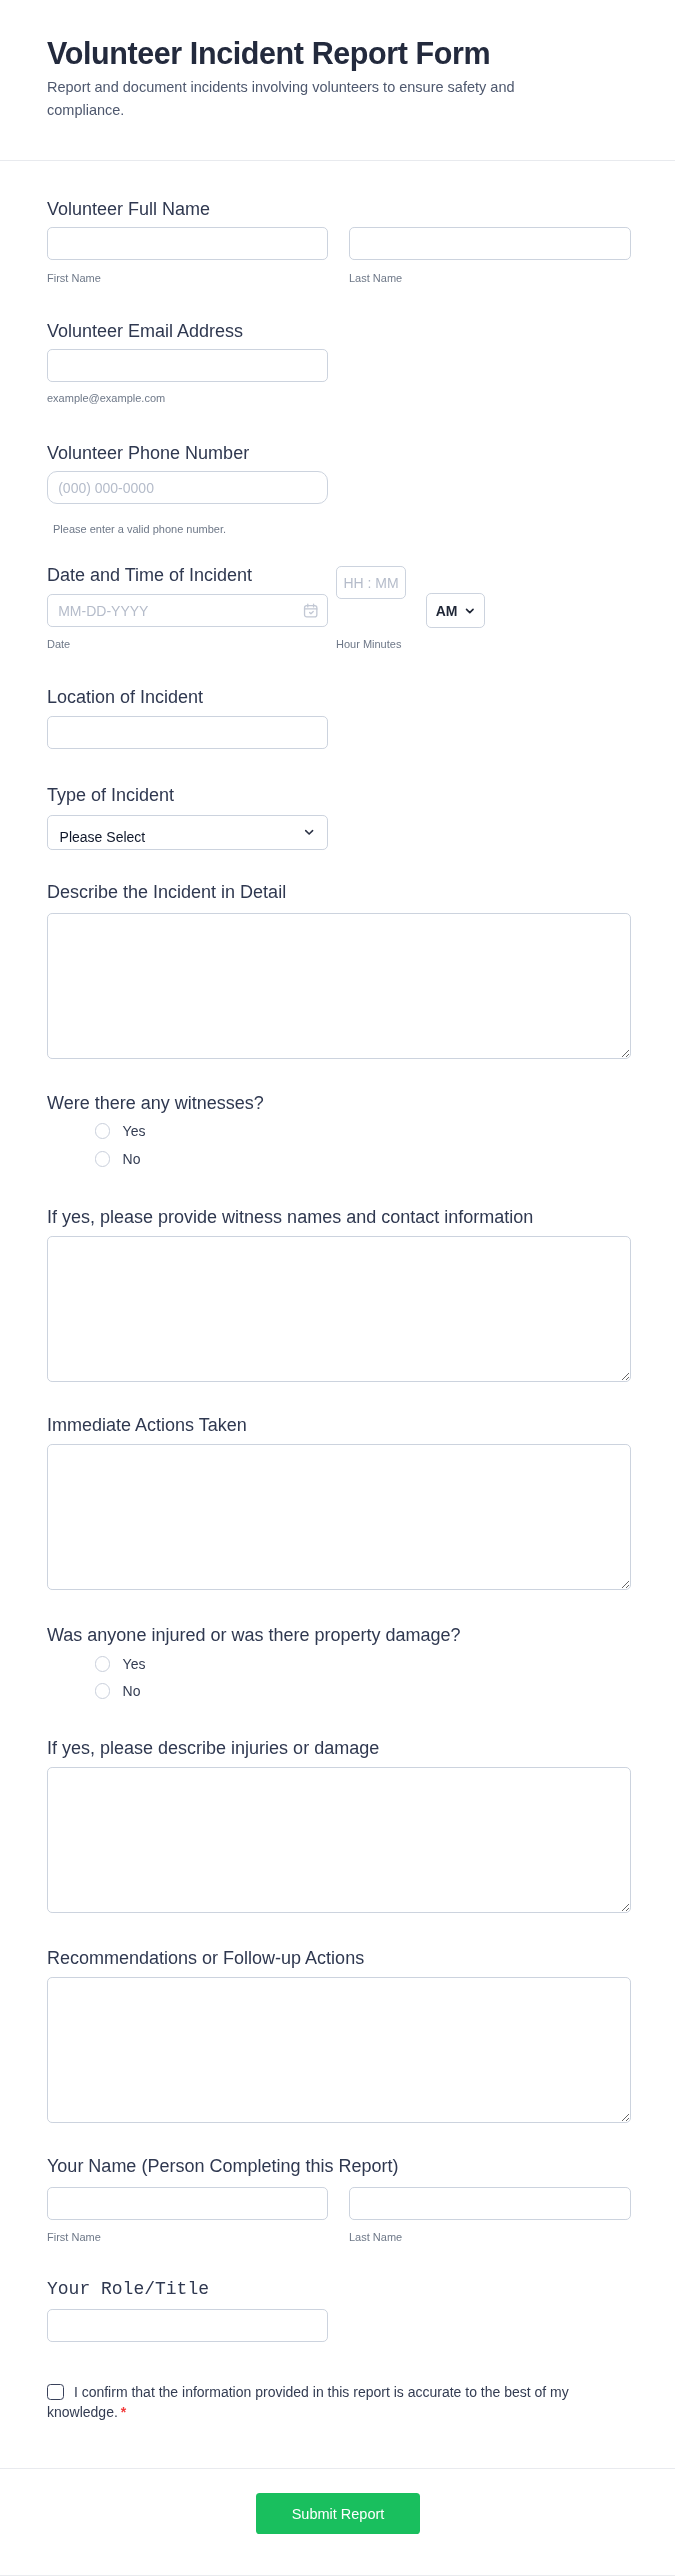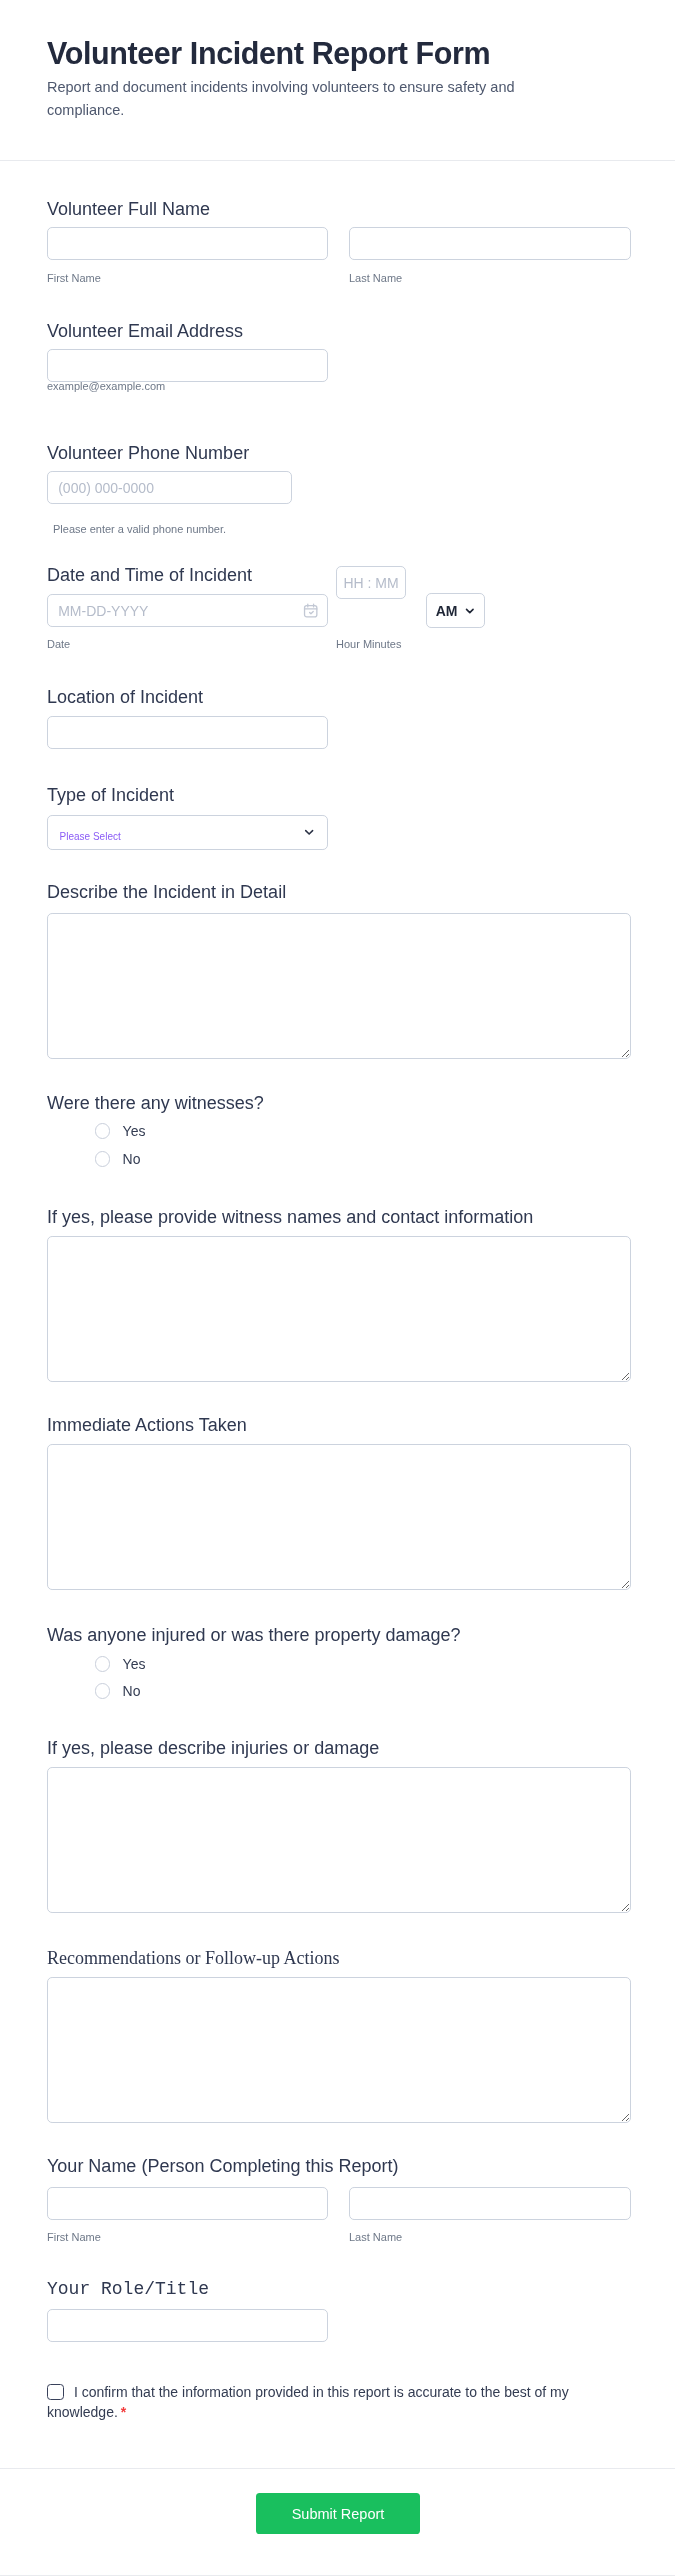--- a/index.html
+++ b/index.html
@@ -26,21 +26,21 @@
   .center-ph { text-align:center; padding:0 4.4px; }
   .tarea {
     position:absolute; width:584px; height:146px; border:0.7px solid #ccd3de; border-radius:5.1px;
     background:#fff; font-family:"Liberation Sans", sans-serif; font-size:14px; color:#2f3850;
     padding:7.3px 10.2px; outline:none; resize:both;
   }
   .selectbox {
     position:absolute; height:35px; border:0.7px solid #ccd3de; border-radius:5.1px; background:#fff;
     display:flex; align-items:center; padding:0 11.6px; cursor:pointer;
   }
-  .selectbox .ph { font-size:10px; color:#8b5cf6;margin-top:8px; }
+  .selectbox .ph { font-size:14px; color:#0f172a;margin-top:8px; }
   .selectbox .val { font-size:14px; font-weight:600; color:#1f2636; }
   .selectbox .chev { margin-left:auto; display:flex; align-items:center; }
   .cal-icon { position:absolute; display:flex; align-items:center; }
   .radio-row { position:absolute; display:flex; align-items:center; cursor:pointer;padding-left:48px; }
   .radio-dot {
     appearance:none; -webkit-appearance:none; width:15.3px; height:15.3px; border:1.5px solid #c9cfdb;
     border-radius:50%; background:#fff; margin:0 12.3px 0 0; flex:0 0 auto;
   }
   .radio-text { font-size:14px; color:#333c52; }
   .check-row { position:absolute; left:47px; width:530px; font-size:14px; line-height:19.6px;
@@ -67,24 +67,24 @@
   <div class="divider" style="top:160px;"></div>
 
   <div class="qlabel" style="left:47px; top:201px;">Volunteer Full Name</div>
   <input class="tinput" style="left: 47px; top: 227px; width: 281px;" value="">
   <input class="tinput" style="left: 349px; top: 227px; width: 282px;" value="">
   <div class="sublabel" style="left:47px; top:272px;">First Name</div>
   <div class="sublabel" style="left:349px; top:272px;">Last Name</div>
 
   <div class="qlabel" style="left:47px; top:323px;">Volunteer Email Address</div>
   <input class="tinput" style="left: 47px; top: 349px; width: 281px;" value="">
-  <div class="helper" style="left:47px; top:380px;">example@example.com</div>
+  <div class="helper" style="left:47px; top:392px;">example@example.com</div>
 
   <div class="qlabel" style="left:47px; top:445px;">Volunteer Phone Number</div>
-  <input class="tinput" style="left: 47px; top: 471px; width: 245px;" placeholder="(000) 000-0000">
+  <input class="tinput" style="left: 47px; top: 471px; width: 281px; border-radius: 10px;" placeholder="(000) 000-0000">
   <div class="helper" style="left:47px; top:523px;padding-left:6px;">Please enter a valid phone number.</div>
 
   <div class="qlabel" style="left:47px; top:567px;">Date and Time of Incident</div>
   <input class="tinput" style="left: 47px; top: 594px; width: 281px; padding-right: 32px;" placeholder="MM-DD-YYYY">
   <span class="cal-icon" style="left:302px; top:602px;">
     <svg width="17.4" height="17.4" viewBox="0 0 24 24" fill="none" stroke="#c2c8d4" stroke-width="1.8" stroke-linecap="round" stroke-linejoin="round">
       <rect x="3.5" y="5" width="17" height="15.5" rx="3"></rect>
       <line x1="8" y1="2.8" x2="8" y2="6.8"></line>
       <line x1="16" y1="2.8" x2="16" y2="6.8"></line>
       <line x1="3.5" y1="9.5" x2="20.5" y2="9.5"></line>
@@ -141,21 +141,21 @@
     <span class="radio-text">Yes</span>
   </label>
   <label class="radio-row" style="left:47px; top:1683px;">
     <input type="radio" name="injury" class="radio-dot" style="">
     <span class="radio-text">No</span>
   </label>
 
   <div class="qlabel" style="left:47px; top:1740px;">If yes, please describe injuries or damage</div>
   <textarea class="tarea" style="left: 47px; top: 1767px;"></textarea>
 
-  <div class="qlabel" style="left:47px; top:1950px;font-family:Liberation Serif, serif;">Recommendations or Follow-up Actions</div>
+  <div class="qlabel" style="left:47px; top:1950px;">Recommendations or Follow-up Actions</div>
   <textarea class="tarea" style="left: 47px; top: 1977px;"></textarea>
 
   <div class="qlabel" style="left:47px; top:2158px;">Your Name (Person Completing this Report)</div>
   <input class="tinput" style="left: 47px; top: 2187px; width: 281px;" value="">
   <input class="tinput" style="left: 349px; top: 2187px; width: 282px;" value="">
   <div class="sublabel" style="left:47px; top:2231px;">First Name</div>
   <div class="sublabel" style="left:349px; top:2231px;">Last Name</div>
 
   <div class="qlabel" style="left:47px; top:2281px;font-family:Liberation Mono, monospace;">Your Role/Title</div>
   <input class="tinput" style="left: 47px; top: 2309px; width: 281px;" value="">

